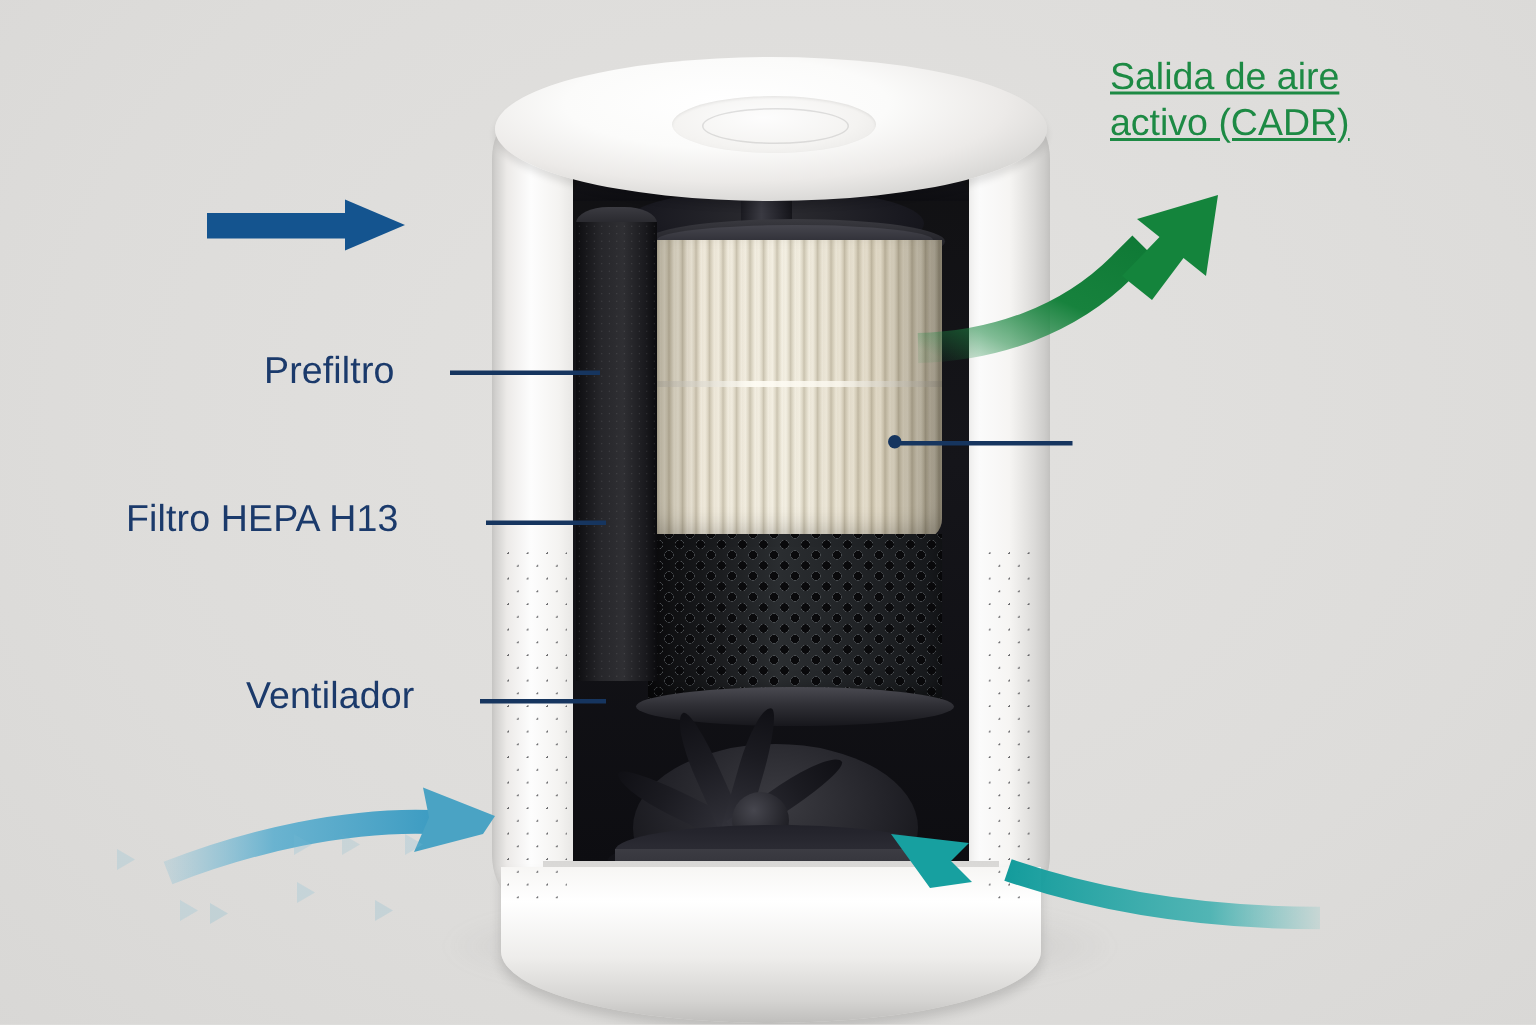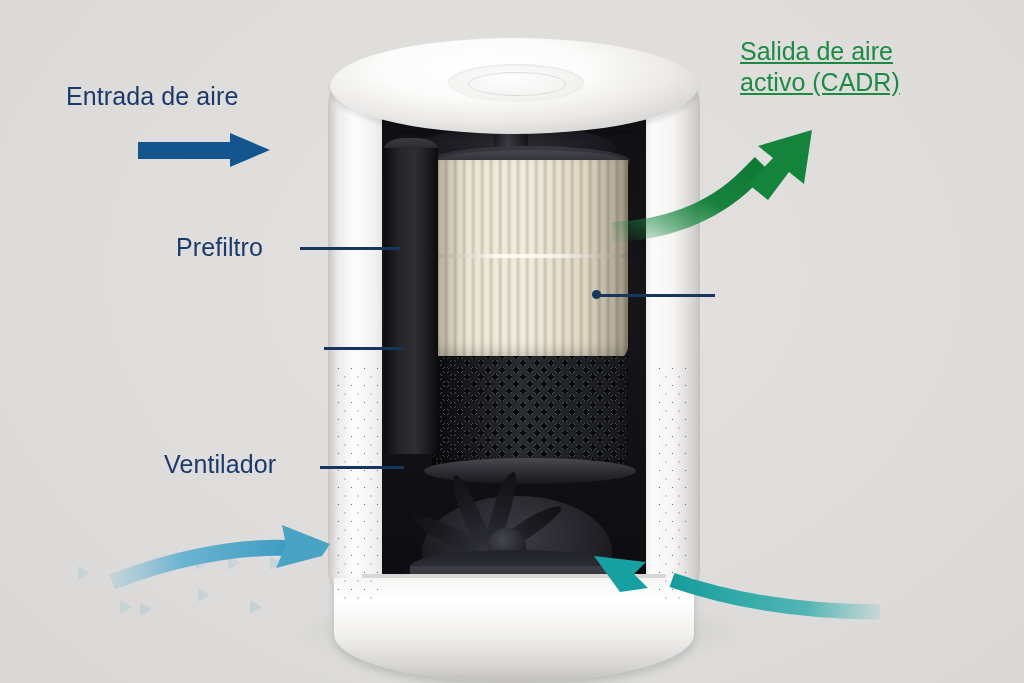--- a/index.html
+++ b/index.html
@@ -249,34 +249,34 @@
 
   <div class="tri t-faint" style="left:78px;top:566px;"></div>
   <div class="tri t-faint" style="left:120px;top:600px;"></div>
   <div class="tri" style="left:140px;top:602px;opacity:.55"></div>
   <div class="tri t-faint" style="left:198px;top:588px;"></div>
   <div class="tri" style="left:250px;top:600px;opacity:.5"></div>
   <div class="tri t-faint" style="left:196px;top:556px;"></div>
   <div class="tri" style="left:228px;top:556px;opacity:.45"></div>
   <div class="tri t-faint" style="left:270px;top:556px;"></div>
 
-  <div class="lbl" style="left:66px;top:82px;">Entrada de aire</div>
   <div class="blue-arrow">
     <div class="shaft"></div>
     <div class="head"></div>
   </div>
 
   <div class="lbl-green" style="position:absolute;left:740px;top:36px;">
     <div>Salida de aire</div>
     <div>activo (CADR)</div>
   </div>
 
   <div class="lbl" style="left:176px;top:233px;">Prefiltro</div>
   <div class="leader" style="left:300px;top:247px;width:100px;"></div>
 
+  <div class="lbl" style="left:84px;top:332px;">Filtro HEPA H13</div>
   <div class="leader" style="left:324px;top:347px;width:80px;"></div>
 
   <div class="lbl" style="left:164px;top:450px;">Ventilador</div>
   <div class="leader" style="left:320px;top:466px;width:84px;"></div>
 
   <div class="leader" style="left:597px;top:294px;width:118px;"></div>
   <div class="leader-dot" style="left:592px;top:290px;"></div>
 
 </div>
 

